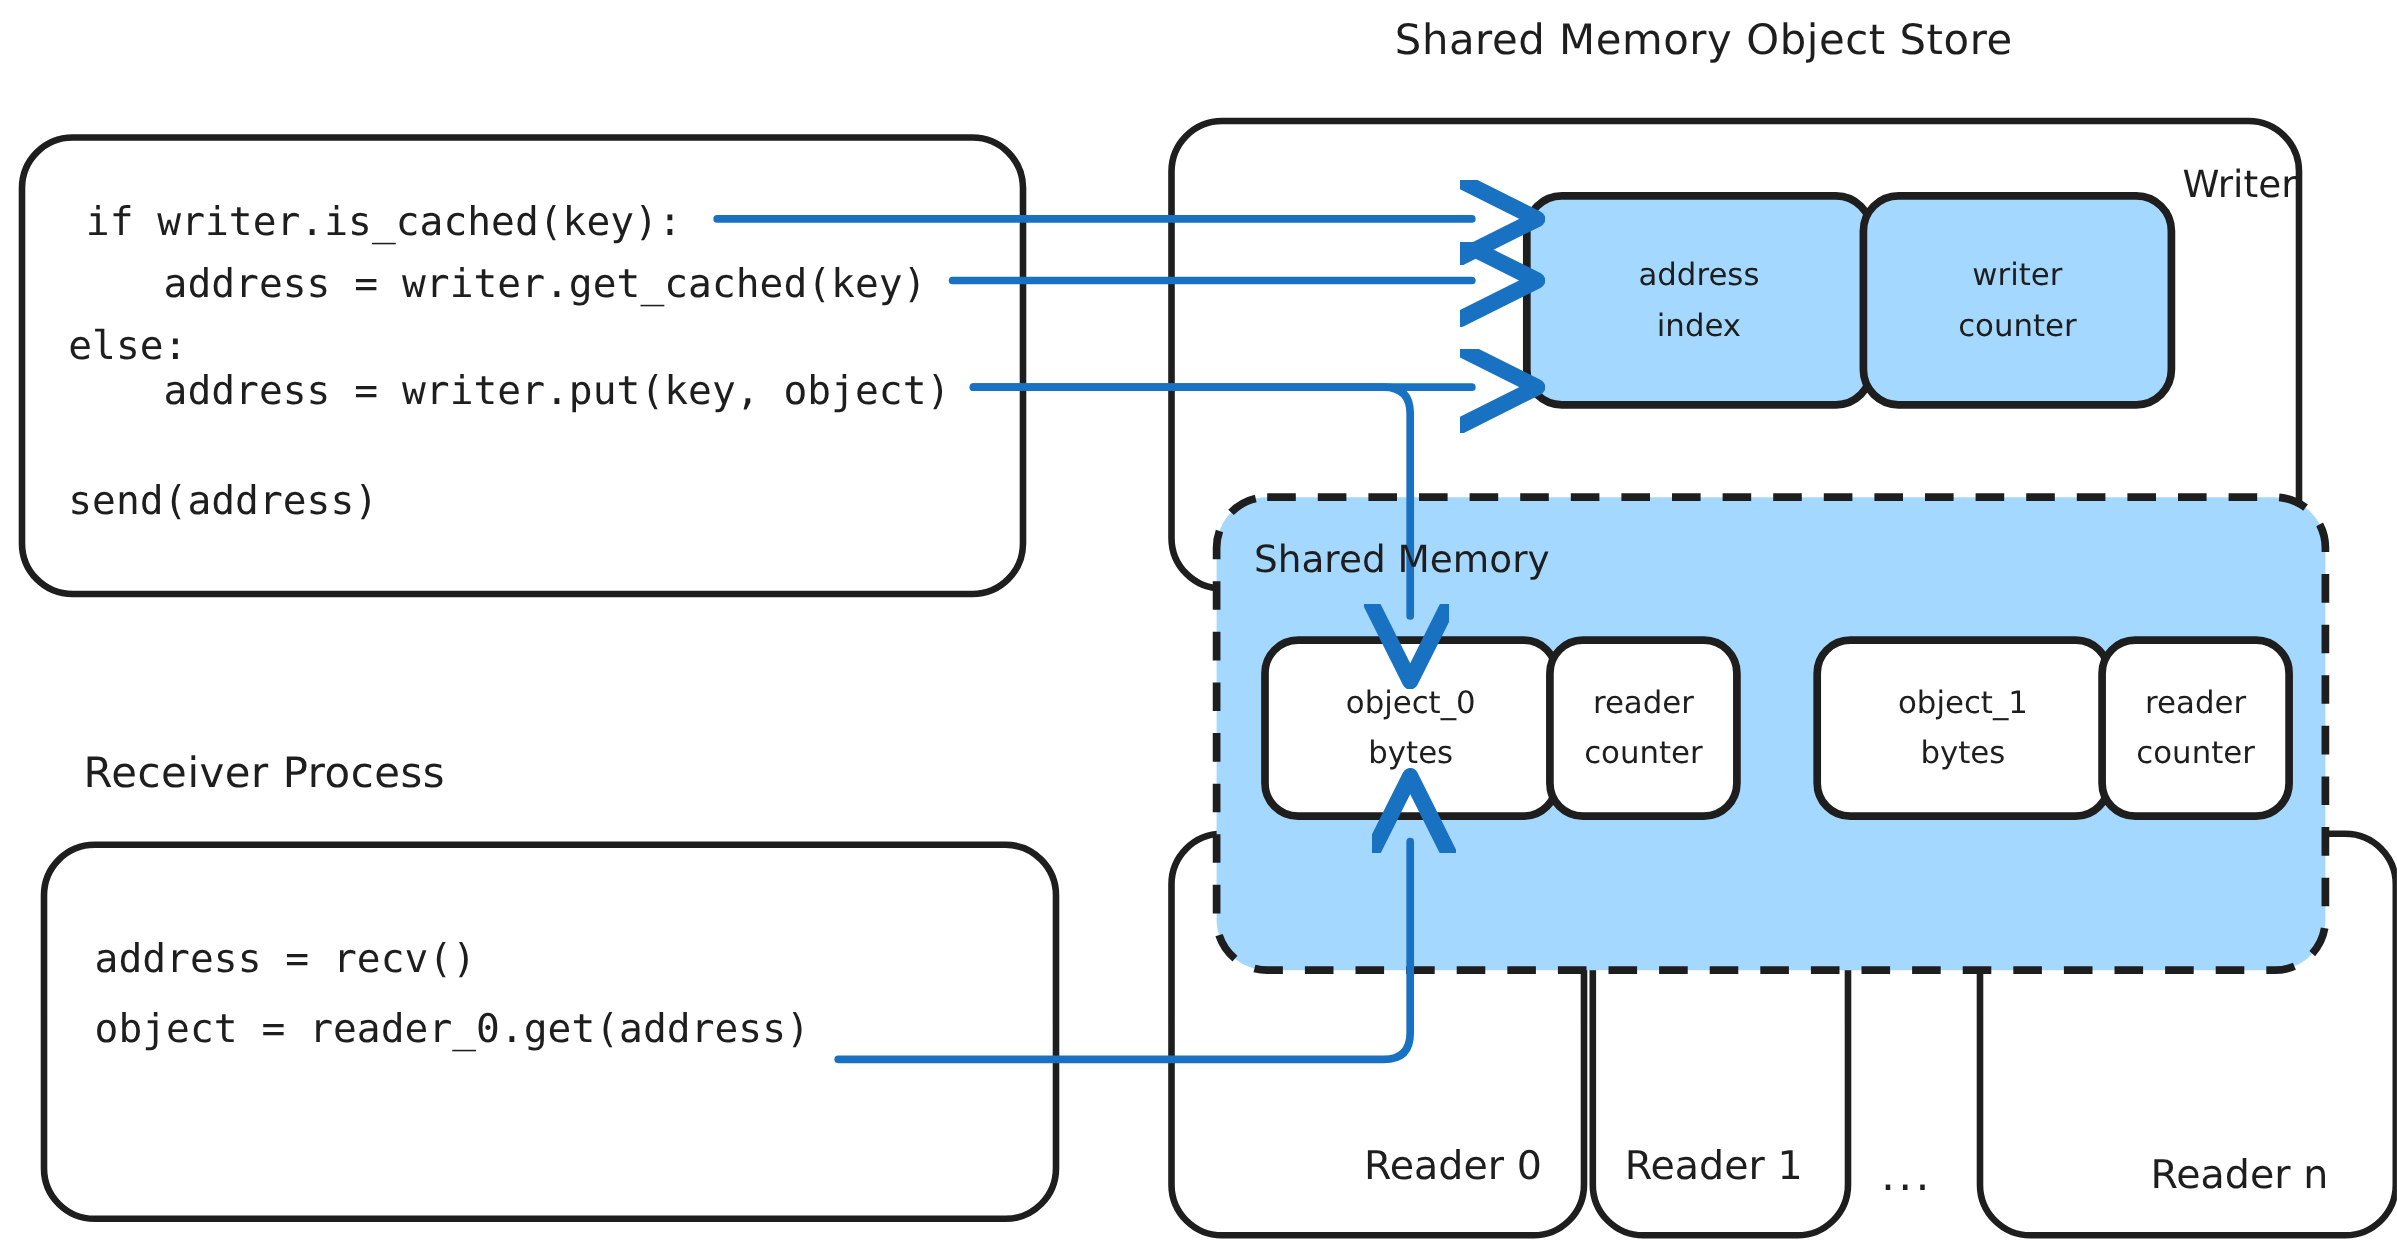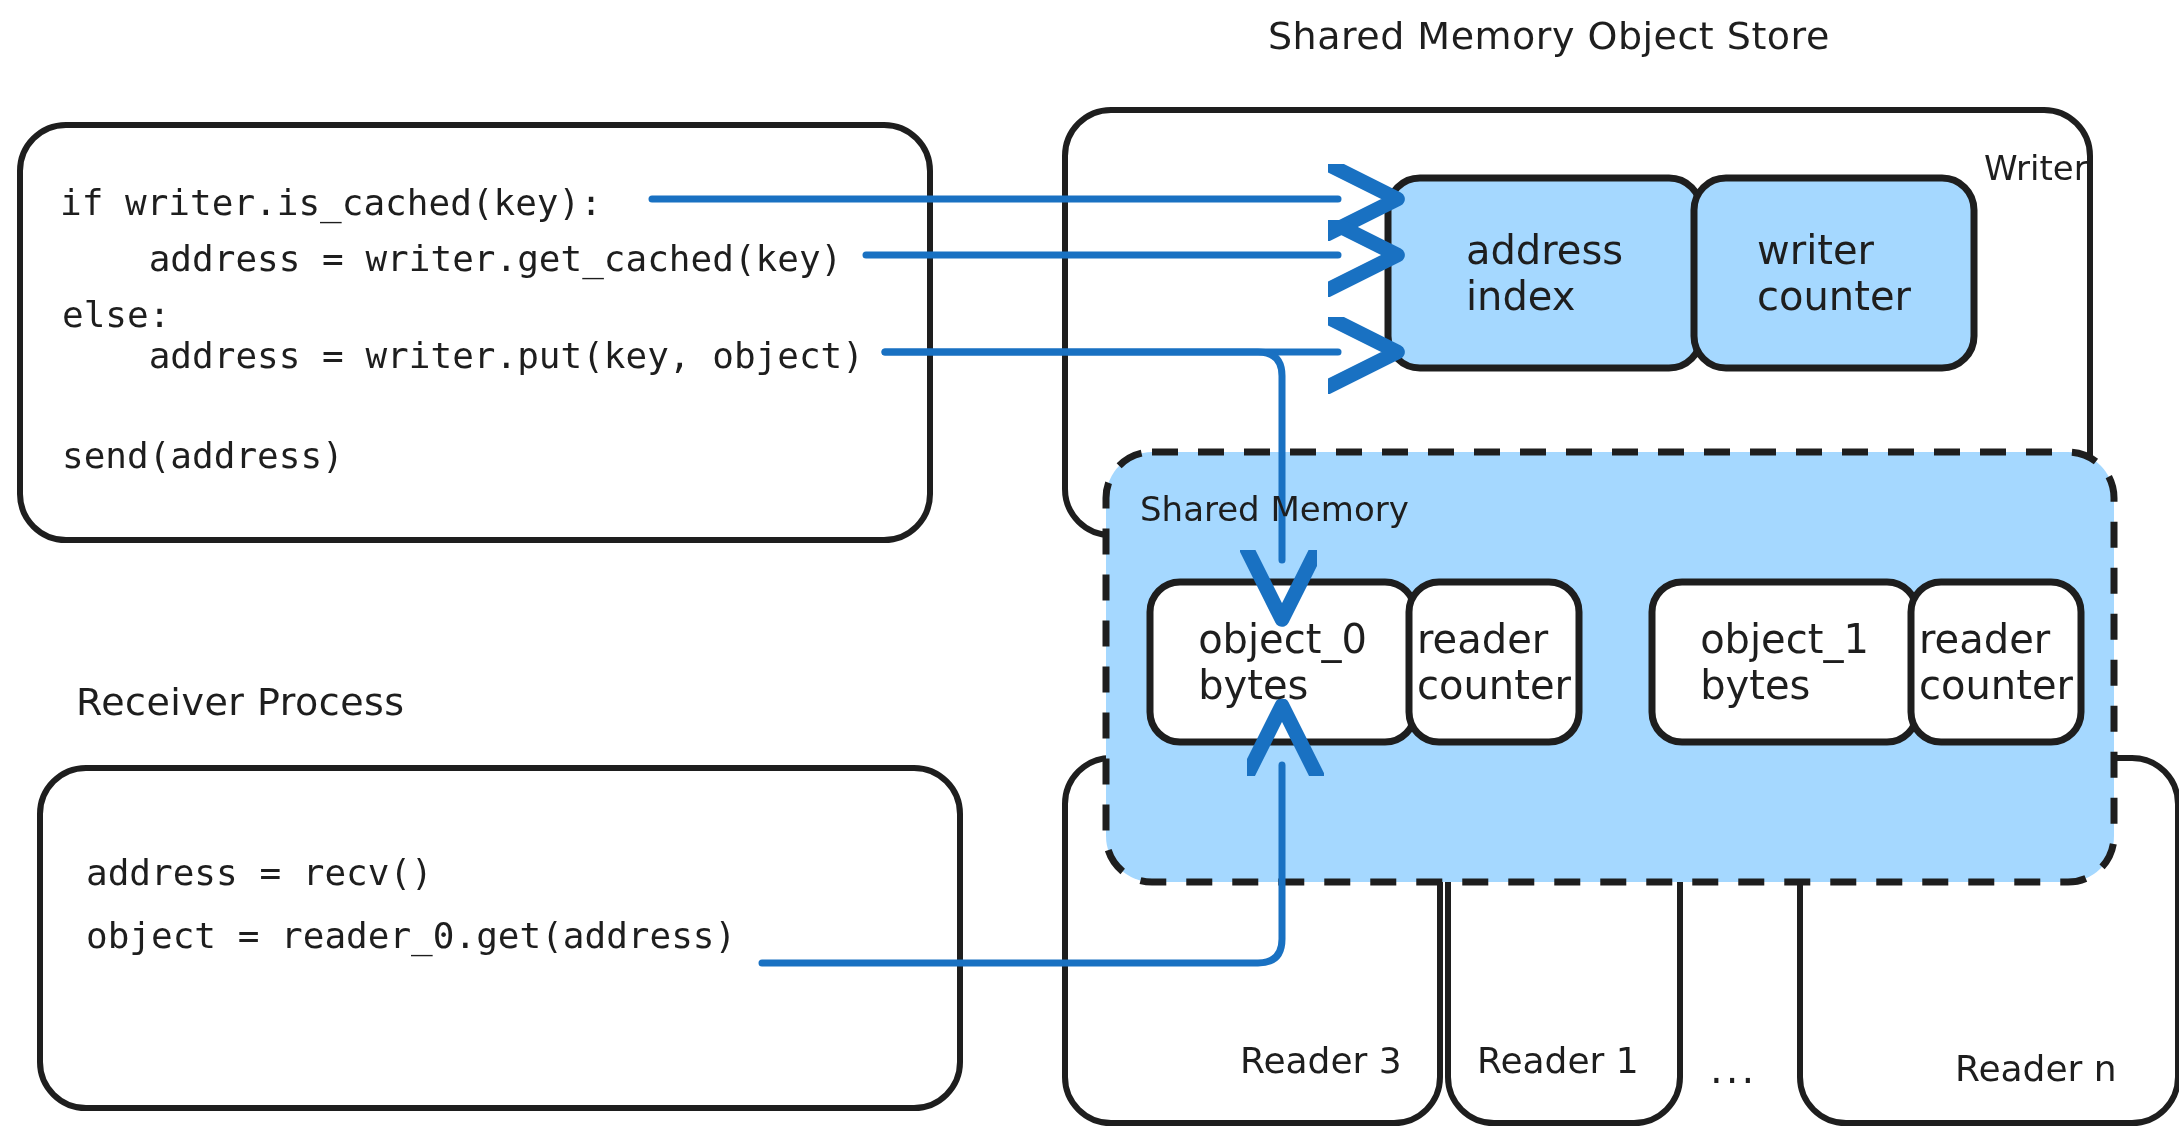--- a/index.html
+++ b/index.html
@@ -4,21 +4,21 @@
 <style>
   html,body{margin:0;padding:0;background:#fff;}
   body{width:2179px;height:1145px;position:relative;overflow:hidden;
        font-family:"DejaVu Sans",sans-serif;}
   #stage{position:absolute;left:0;top:0;width:2179px;height:1145px;}
   svg#art{position:absolute;left:0;top:0;width:2179px;height:1145px;}
   .lbl{position:absolute;color:#1e1e1e;white-space:pre;}
   .title{font-size:38px;font-family:"DejaVu Sans",sans-serif;letter-spacing:.5px;}
   .code{font-family:"DejaVu Sans Mono",monospace;font-size:36px;color:#1e1e1e;
         white-space:pre;line-height:56px;}
-  .boxlbl{font-size:40px;line-height:46px;}
+  .boxlbl{font-size:28px;text-align:center;line-height:46px;}
   .smlbl{font-size:34px;}
   .rdlbl{font-size:36px;}
   .dots{font-size:40px;letter-spacing:3px;}
   .ctr{display:flex;align-items:center;justify-content:center;}
 </style>
 </head>
 <body>
 
 <div id="stage">
 
@@ -53,21 +53,21 @@
     <g fill="none" stroke="#1971c2" stroke-width="7" stroke-linecap="round" stroke-linejoin="round">
       <path d="M652 199 L1338 199" marker-end="url(#ah)"></path>
       <path d="M866 255 L1338 255" marker-end="url(#ah)"></path>
       <path d="M885 352 L1338 352" marker-end="url(#ah)"></path>
       <path d="M885 352 L1258 352 Q1282 352 1282 376 L1282 560" marker-end="url(#ah)"></path>
       <path d="M762 963 L1258 963 Q1282 963 1282 939 L1282 765" marker-end="url(#ah)"></path>
     </g>
   </svg>
 
 
-  <div class="lbl code" style="left:60px;top:175px;">if writer.is_cached(key):</div>
+  <div class="lbl code" style="left:78px;top:175px;">if writer.is_cached(key):</div>
   <div class="lbl code" style="left:62px;top:231px;">    address = writer.get_cached(key)</div>
   <div class="lbl code" style="left:62px;top:287px;">else:</div>
   <div class="lbl code" style="left:62px;top:428px;">send(address)</div>
   <div class="lbl code" style="left:62px;top:328px;">    address = writer.put(key, object)</div>
 
   <div class="lbl title" style="left:34px;top:680px;margin-left:42px;">Receiver Process</div>
 
   <div class="lbl code" style="left:86px;top:845px;">address = recv()</div>
   <div class="lbl code" style="left:86px;top:908px;">object = reader_0.get(address)</div>
 
@@ -84,18 +84,18 @@
 
   <div class="lbl boxlbl ctr" style="left:1150px;top:582px;width:265px;height:160px;">object_0
 bytes</div>
   <div class="lbl boxlbl ctr" style="left:1404px;top:582px;width:180px;height:160px;">reader
 counter</div>
   <div class="lbl boxlbl ctr" style="left:1652px;top:582px;width:265px;height:160px;">object_1
 bytes</div>
   <div class="lbl boxlbl ctr" style="left:1906px;top:582px;width:180px;height:160px;">reader
 counter</div>
 
-  <div class="lbl rdlbl" style="left:1240px;top:1040px;">Reader 3</div>
+  <div class="lbl rdlbl" style="left:1240px;top:1040px;">Reader 0</div>
   <div class="lbl rdlbl" style="left:1477px;top:1040px;">Reader 1</div>
   <div class="lbl dots" style="left:1710px;top:1046px;">...</div>
   <div class="lbl rdlbl" style="left:1955px;top:1048px;">Reader n</div>
 
 </div>
 
 </body></html>

